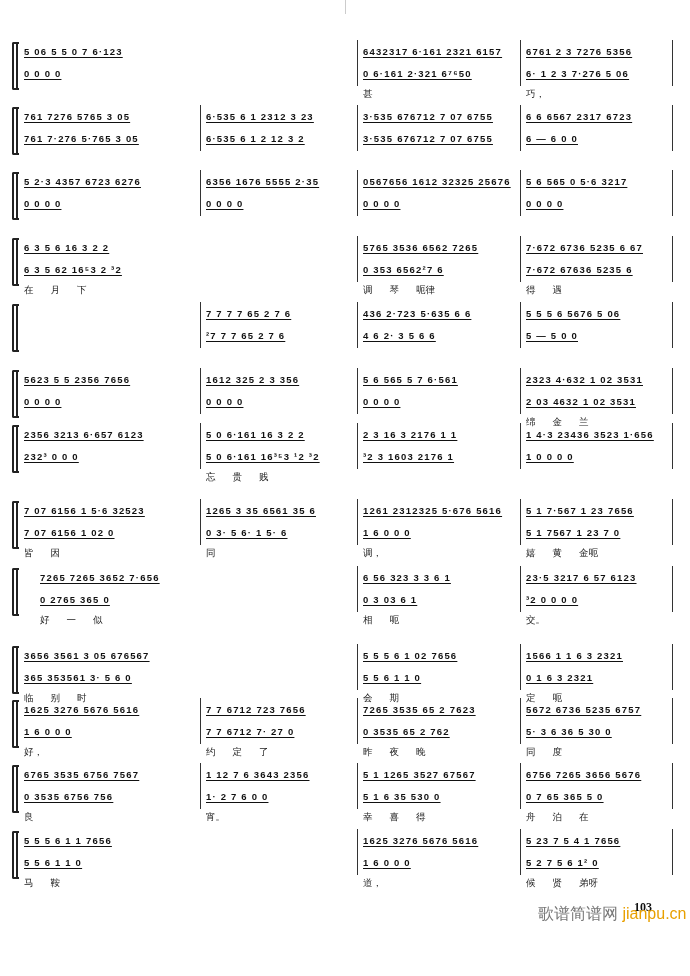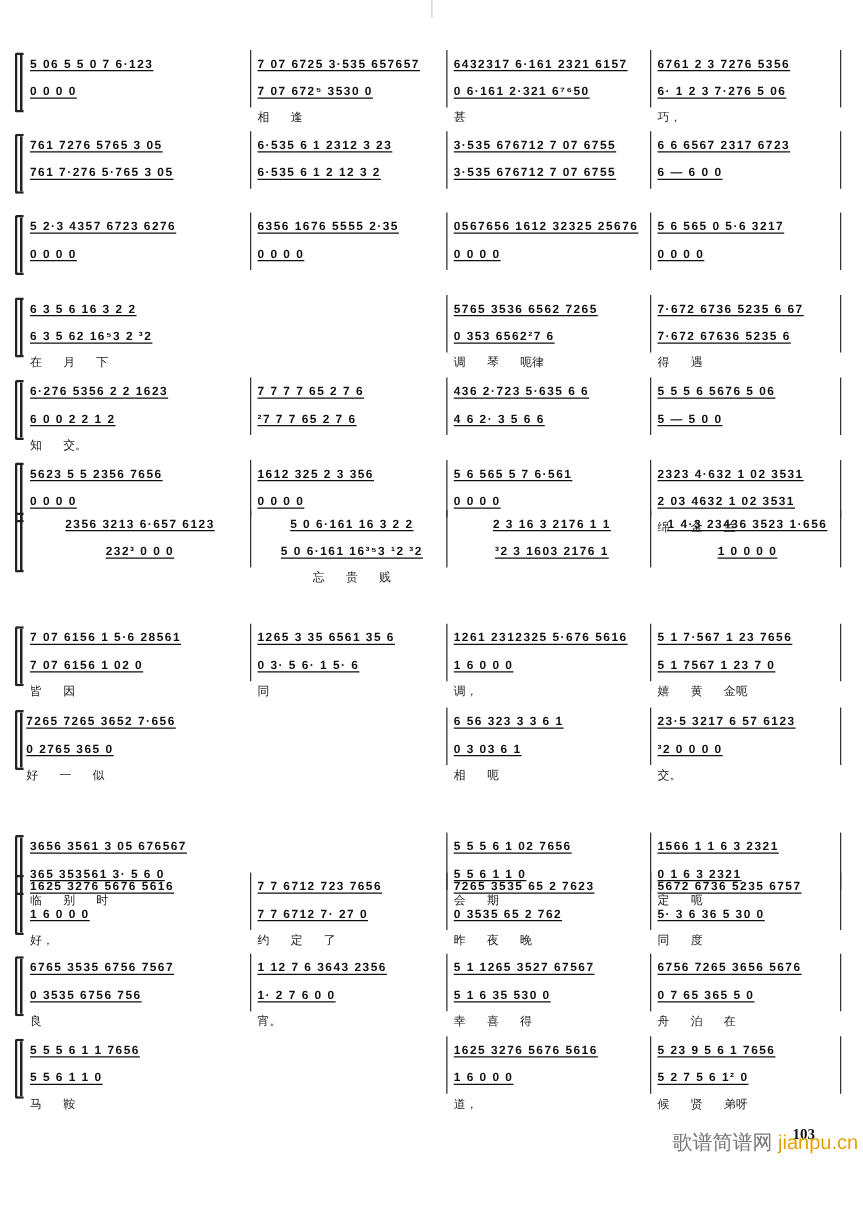--- a/index.html
+++ b/index.html
@@ -30,26 +30,20 @@
 <div class="top-mark"></div>
 
 <div id="score">
     <div class="system" style="top: 40px;">
       <div class="brace"></div>
       <div class="measure" style="left: 6px; width: 182px;">
         <div class="line top">5 06 5 5 0 7 6·123</div>
         <div class="line bottom">0 0 0 0</div>
         <div class="lyric"></div>
       </div>
-      <div class="measure" style="left: 188px; width: 157px;">
-        <div class="line top">7 07 6725 3·535 657657</div>
-        <div class="line bottom">7 07 672⁵ 3530 0</div>
-        <div class="lyric">相 逢</div>
-        <div class="bar" style="left: 0px;"></div>
-      </div>
       <div class="measure" style="left: 345px; width: 163px;">
         <div class="line top">6432317 6·161 2321 6157</div>
         <div class="line bottom">0 6·161 2·321 6⁷⁶50</div>
         <div class="lyric">甚</div>
         <div class="bar" style="left: 0px;"></div>
       </div>
       <div class="measure" style="left: 508px; width: 150px;">
         <div class="line top">6761 2 3 7276 5356</div>
         <div class="line bottom">6· 1 2 3 7·276 5 06</div>
         <div class="lyric">巧，</div>
@@ -127,25 +121,20 @@
       <div class="measure" style="left: 508px; width: 150px;">
         <div class="line top">7·672 6736 5235 6 67</div>
         <div class="line bottom">7·672 67636 5235 6</div>
         <div class="lyric">得 遇</div>
         <div class="bar" style="left: 0px;"></div>
       </div>
       <div class="bar" style="left: 660px;"></div>
     </div>
     <div class="system" style="top: 302px;">
       <div class="brace"></div>
-      <div class="measure" style="left: 6px; width: 182px;">
-        <div class="line top">6·276 5356 2 2 1623</div>
-        <div class="line bottom">6 0 0 2 2 1 2</div>
-        <div class="lyric">知 交。</div>
-      </div>
       <div class="measure" style="left: 188px; width: 157px;">
         <div class="line top">7 7 7 7 65 2 7 6</div>
         <div class="line bottom">²7 7 7 65 2 7 6</div>
         <div class="lyric"></div>
         <div class="bar" style="left: 0px;"></div>
       </div>
       <div class="measure" style="left: 345px; width: 163px;">
         <div class="line top">436 2·723 5·635 6 6</div>
         <div class="line bottom">4 6 2· 3 5 6 6</div>
         <div class="lyric"></div>
@@ -179,21 +168,21 @@
         <div class="bar" style="left: 0px;"></div>
       </div>
       <div class="measure" style="left: 508px; width: 150px;">
         <div class="line top">2323 4·632 1 02 3531</div>
         <div class="line bottom">2 03 4632 1 02 3531</div>
         <div class="lyric">绵 金 兰</div>
         <div class="bar" style="left: 0px;"></div>
       </div>
       <div class="bar" style="left: 660px;"></div>
     </div>
-    <div class="system" style="top: 408px; text-align: center;">
+    <div class="system" style="top: 423px;">
       <div class="brace"></div>
       <div class="measure" style="left: 6px; width: 182px;">
         <div class="line top">2356 3213 6·657 6123</div>
         <div class="line bottom">232³ 0 0 0</div>
         <div class="lyric"></div>
       </div>
       <div class="measure" style="left: 188px; width: 157px;">
         <div class="line top">5 0 6·161 16 3 2 2</div>
         <div class="line bottom">5 0 6·161 16³⁵3 ¹2 ³2</div>
         <div class="lyric">忘 贵 贱</div>
@@ -209,21 +198,21 @@
         <div class="line top">1 4·3 23436 3523 1·656</div>
         <div class="line bottom">1 0 0 0 0</div>
         <div class="lyric"></div>
         <div class="bar" style="left: 0px;"></div>
       </div>
       <div class="bar" style="left: 660px;"></div>
     </div>
     <div class="system" style="top: 499px;">
       <div class="brace"></div>
       <div class="measure" style="left: 6px; width: 182px;">
-        <div class="line top">7 07 6156 1 5·6 28561</div>
+        <div class="line top">7 07 6156 1 5·6 32523</div>
         <div class="line bottom">7 07 6156 1 02 0</div>
         <div class="lyric">皆 因</div>
       </div>
       <div class="measure" style="left: 188px; width: 157px;">
         <div class="line top">1265 3 35 6561 35 6</div>
         <div class="line bottom">0 3· 5 6· 1 5· 6</div>
         <div class="lyric">同</div>
         <div class="bar" style="left: 0px;"></div>
       </div>
       <div class="measure" style="left: 345px; width: 163px;">
@@ -235,40 +224,40 @@
       <div class="measure" style="left: 508px; width: 150px;">
         <div class="line top">5 1 7·567 1 23 7656</div>
         <div class="line bottom">5 1 7567 1 23 7 0</div>
         <div class="lyric">嬉 黄 金呃</div>
         <div class="bar" style="left: 0px;"></div>
       </div>
       <div class="bar" style="left: 660px;"></div>
     </div>
     <div class="system" style="top: 566px;">
       <div class="brace"></div>
-      <div class="measure" style="left: 3px; width: 182px; padding-left: 16px;">
+      <div class="measure" style="left: 22px; width: 182px; padding-left: 16px;">
         <div class="line top">7265 7265 3652 7·656</div>
         <div class="line bottom">0 2765 365 0</div>
         <div class="lyric">好 一 似</div>
       </div>
       <div class="measure" style="left: 345px; width: 163px;">
         <div class="line top">6 56 323 3 3 6 1</div>
         <div class="line bottom">0 3 03 6 1</div>
         <div class="lyric">相 呃</div>
         <div class="bar" style="left: 0px;"></div>
       </div>
       <div class="measure" style="left: 508px; width: 150px;">
         <div class="line top">23·5 3217 6 57 6123</div>
         <div class="line bottom">³2 0 0 0 0</div>
         <div class="lyric">交。</div>
         <div class="bar" style="left: 0px;"></div>
       </div>
       <div class="bar" style="left: 660px;"></div>
     </div>
-    <div class="system" style="top: 666px;">
+    <div class="system" style="top: 644px;">
       <div class="brace"></div>
       <div class="measure" style="left: 6px; width: 182px;">
         <div class="line top">3656 3561 3 05 676567</div>
         <div class="line bottom">365 353561 3· 5 6 0</div>
         <div class="lyric">临 别 时</div>
       </div>
       <div class="measure" style="left: 345px; width: 163px;">
         <div class="line top">5 5 5 6 1 02 7656</div>
         <div class="line bottom">5 5 6 1 1 0</div>
         <div class="lyric">会 期</div>
@@ -343,21 +332,21 @@
         <div class="line bottom">5 5 6 1 1 0</div>
         <div class="lyric">马 鞍</div>
       </div>
       <div class="measure" style="left: 345px; width: 163px;">
         <div class="line top">1625 3276 5676 5616</div>
         <div class="line bottom">1 6 0 0 0</div>
         <div class="lyric">道，</div>
         <div class="bar" style="left: 0px;"></div>
       </div>
       <div class="measure" style="left: 508px; width: 150px;">
-        <div class="line top">5 23 9 5 6 1 7656</div>
+        <div class="line top">5 23 7 5 4 1 7656</div>
         <div class="line bottom">5 2 7 5 6 1² 0</div>
         <div class="lyric">候 贤 弟呀</div>
         <div class="bar" style="left: 0px;"></div>
       </div>
       <div class="bar" style="left: 660px;"></div>
     </div>
   </div>
 
 <div class="page-number">103</div>
 <div class="watermark">

